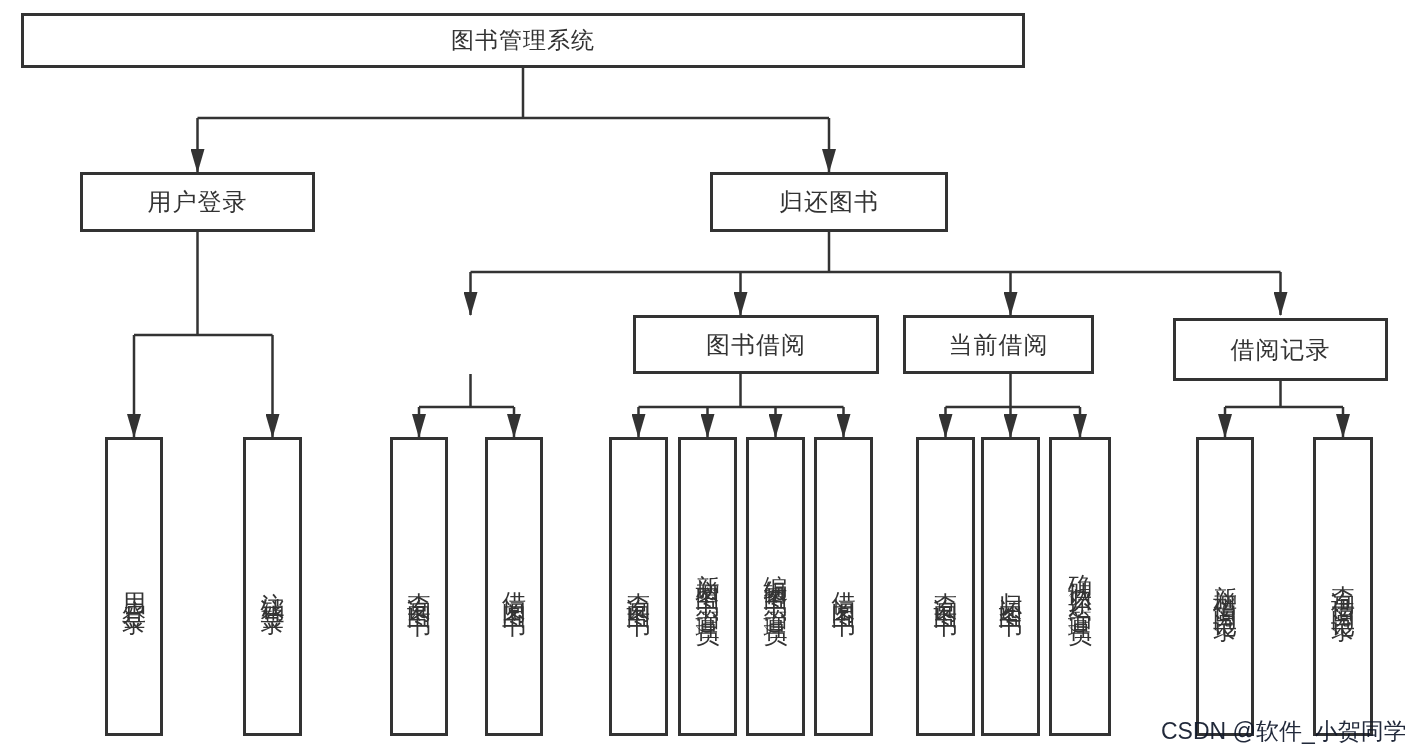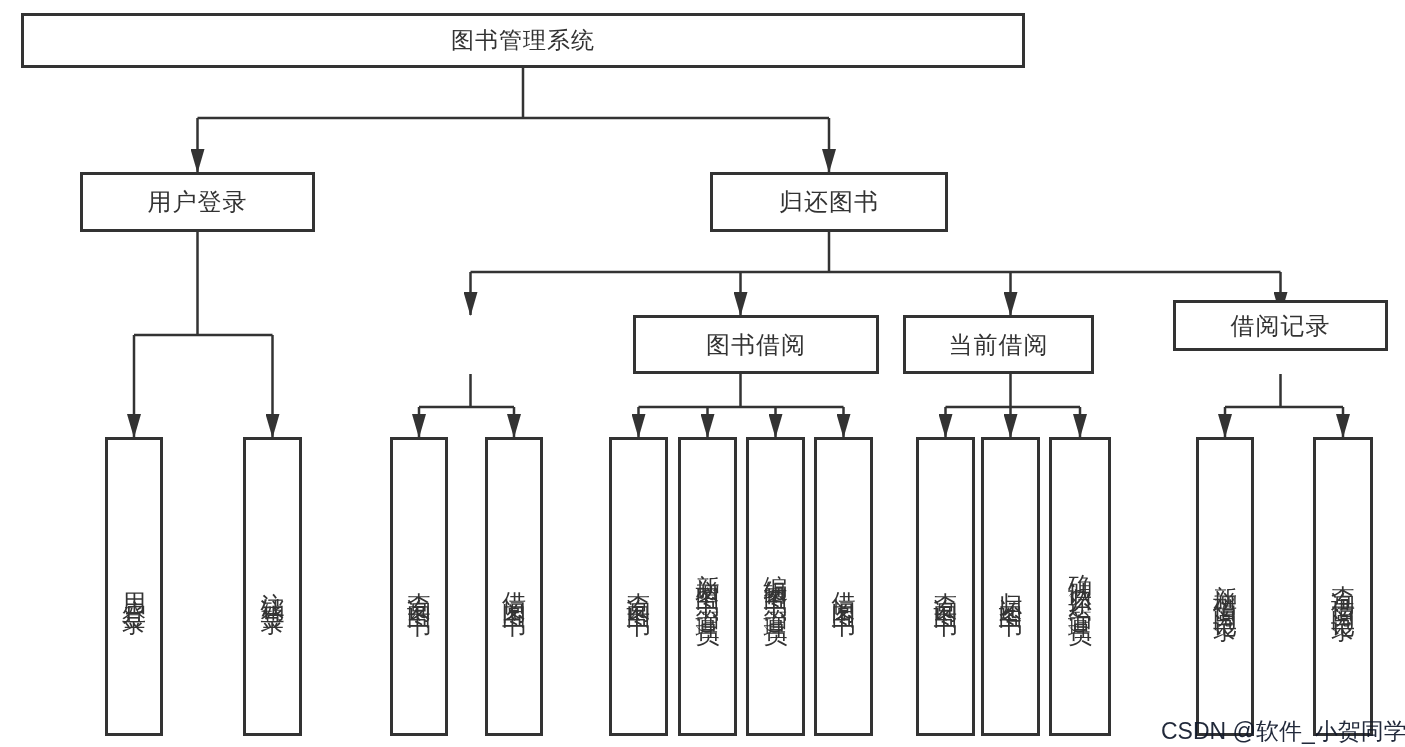--- a/index.html
+++ b/index.html
@@ -112,21 +112,21 @@
   <div class="box" style="left:710px;top:172px;width:238px;height:60px">
     <span class="hlabel">归还图书</span>
   </div>
 
   <div class="box" style="left:633px;top:315px;width:246px;height:59px">
     <span class="hlabel">图书借阅</span>
   </div>
   <div class="box" style="left:903px;top:315px;width:191px;height:59px">
     <span class="hlabel">当前借阅</span>
   </div>
-  <div class="box" style="left:1173px;top:300px;width:215px;height:51px">
+  <div class="box" style="left:1173px;top:318px;width:215px;height:63px">
     <span class="hlabel">借阅记录</span>
   </div>
 
   <div class="box" style="left:105px;top:437px;width:58px;height:299px">
     <span class="vlabel">用户登录</span>
   </div>
   <div class="box" style="left:243px;top:437px;width:59px;height:299px">
     <span class="vlabel">注销登录</span>
   </div>
 

